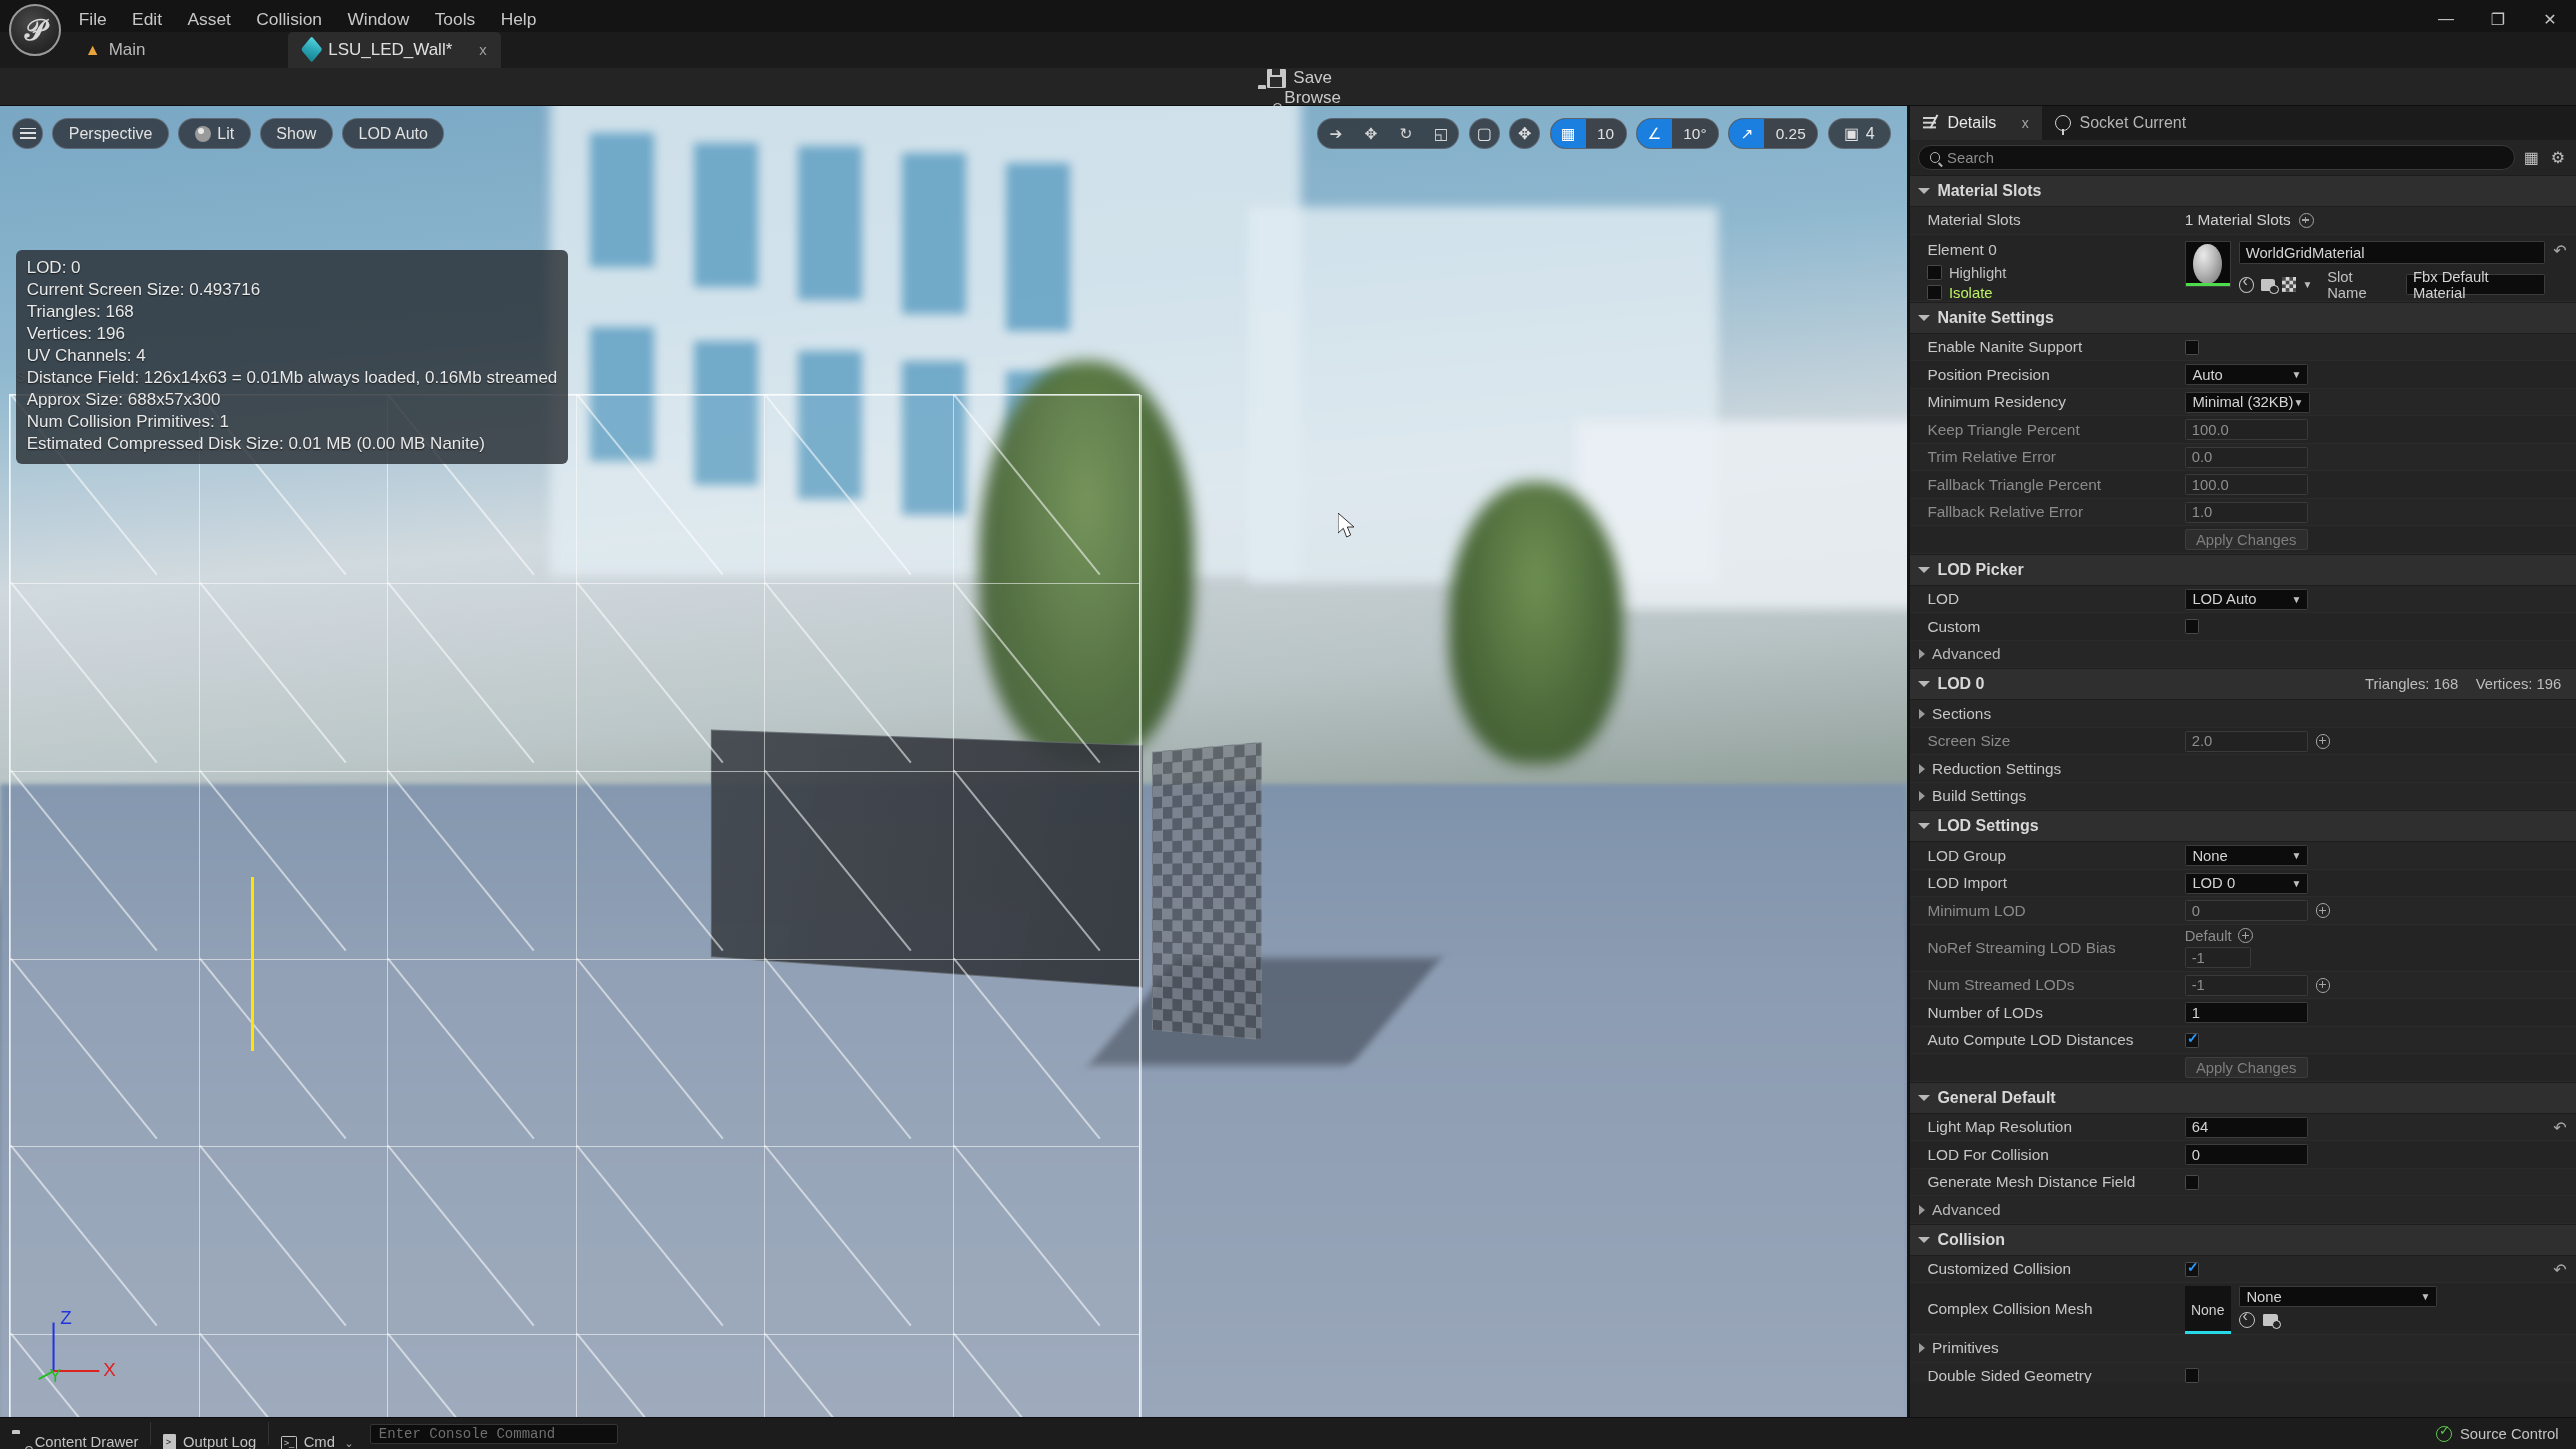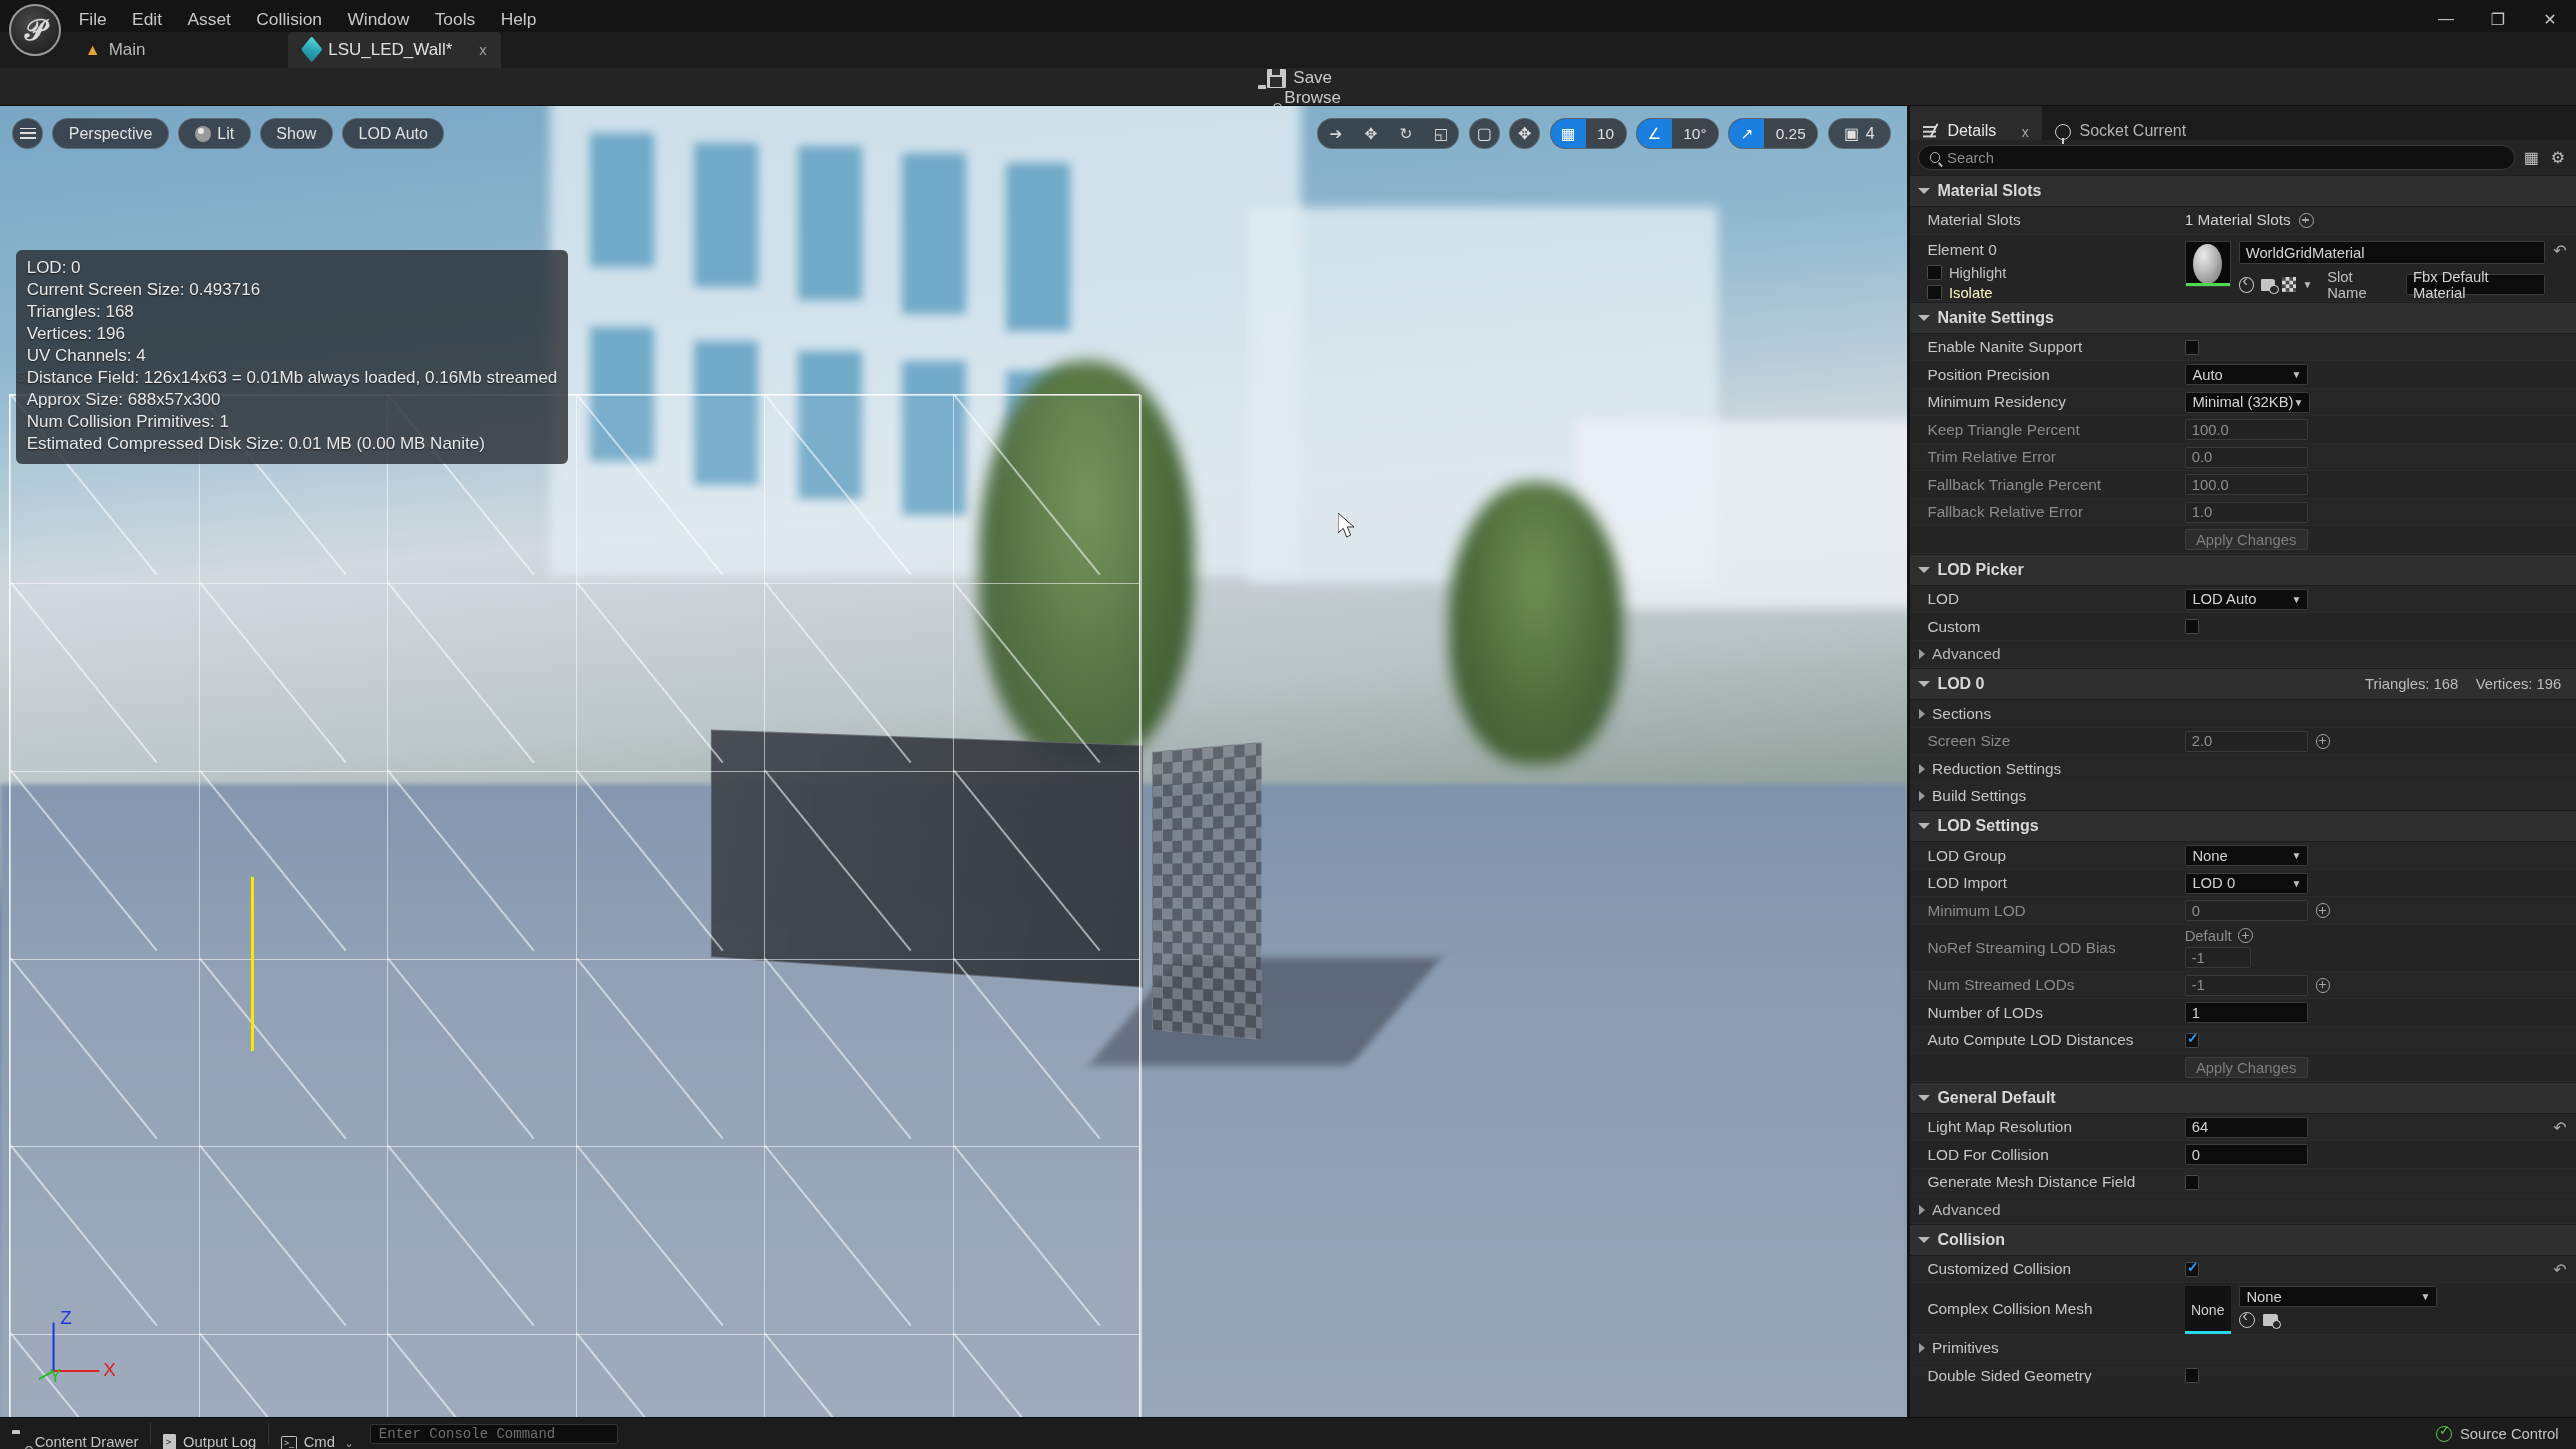--- a/index.html
+++ b/index.html
@@ -182,21 +182,21 @@
   
   .gizmo { position:absolute; left: 32px; bottom: 27px; width: 101px; height: 81px; z-index: 13; }
 
   
   .details {
     position: absolute; left: 1909px; top: 106px; width: 667px; height: 1311px;
     background: #242424; border-left: 0.7px solid #101010;
   }
   .dp-tabs { height: 34px; background: #1b1b1b; display: flex; align-items: flex-end; }
   .dp-tab {
-    height: 34px; display:flex; align-items:flex-end; gap: 8px; padding: 0 13.4px;
+    height: 34px; display:flex; align-items:center; gap: 8px; padding: 0 13.4px;
     font-size: 16px; color: #b5b5b5;
   }
   .dp-tab.active { background: #2b2b2b; color:#e8e8e8; }
   .dp-tab .x { margin-left: 17.4px; font-size: 14px; color:#a3a3a3; }
   .ic-details { width:16px; height:16px; position:relative; }
   .ic-details::before { content:''; position:absolute; left:0; top:2px; width:12.7px; height:2px; background:#cfcfcf; box-shadow: 0 4.7px 0 #cfcfcf, 0 9.4px 0 #cfcfcf; }
   .ic-details::after { content:''; position:absolute; left:9.4px; top:-1.3px; width:2px; height:14.8px; background:#dcdcdc; transform: rotate(28deg); }
   .ic-socket { width:16px; height:16px; border:1.7px solid #cfcfcf; border-radius:50%; position:relative; }
   .ic-socket::after { content:''; position:absolute; left:5.4px; top:13.4px; width:1.7px; height:6px; background:#cfcfcf; }
 
@@ -555,21 +555,21 @@
     </div>
     <div class="row alt" style="min-height:64px; align-items:flex-start; padding-top:5.4px;">
       <div class="lab" style="padding-top:1.3px;">
         <div>Element 0</div>
         <div style="display:flex;align-items:center;gap:6.7px;margin-top:5.4px;">
           <span class="cb"></span>
           <span style="font-size:14.8px;color:#c0c0c0;">Highlight</span>
         </div>
         <div style="display:flex;align-items:center;gap:6.7px;margin-top:4px;">
           <span class="cb"></span>
-          <span style="font-size:14.8px;color:#fef9c3;">Isolate</span>
+          <span style="font-size:14.8px;color:#bef264;">Isolate</span>
         </div>
       </div>
       <div class="val" style="align-items:flex-start;padding-top:1.3px;">
         <div class="thumb">
           <div class="sphere"></div>
           <div class="bar"></div>
         </div>
         <div style="flex:1;">
           <div class="fld wide" style="height:23px;">
             <span>WorldGridMaterial</span>

